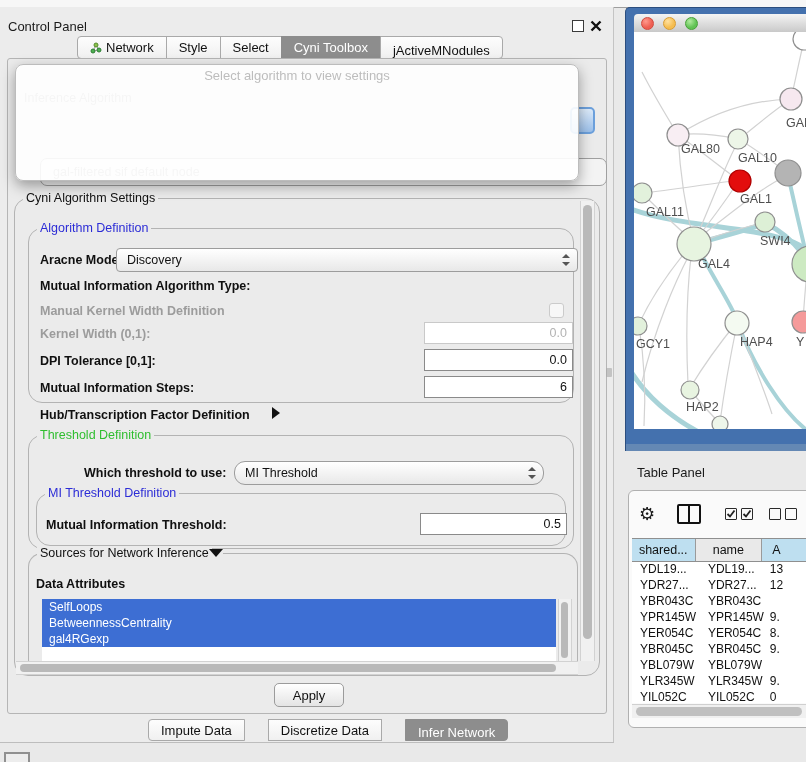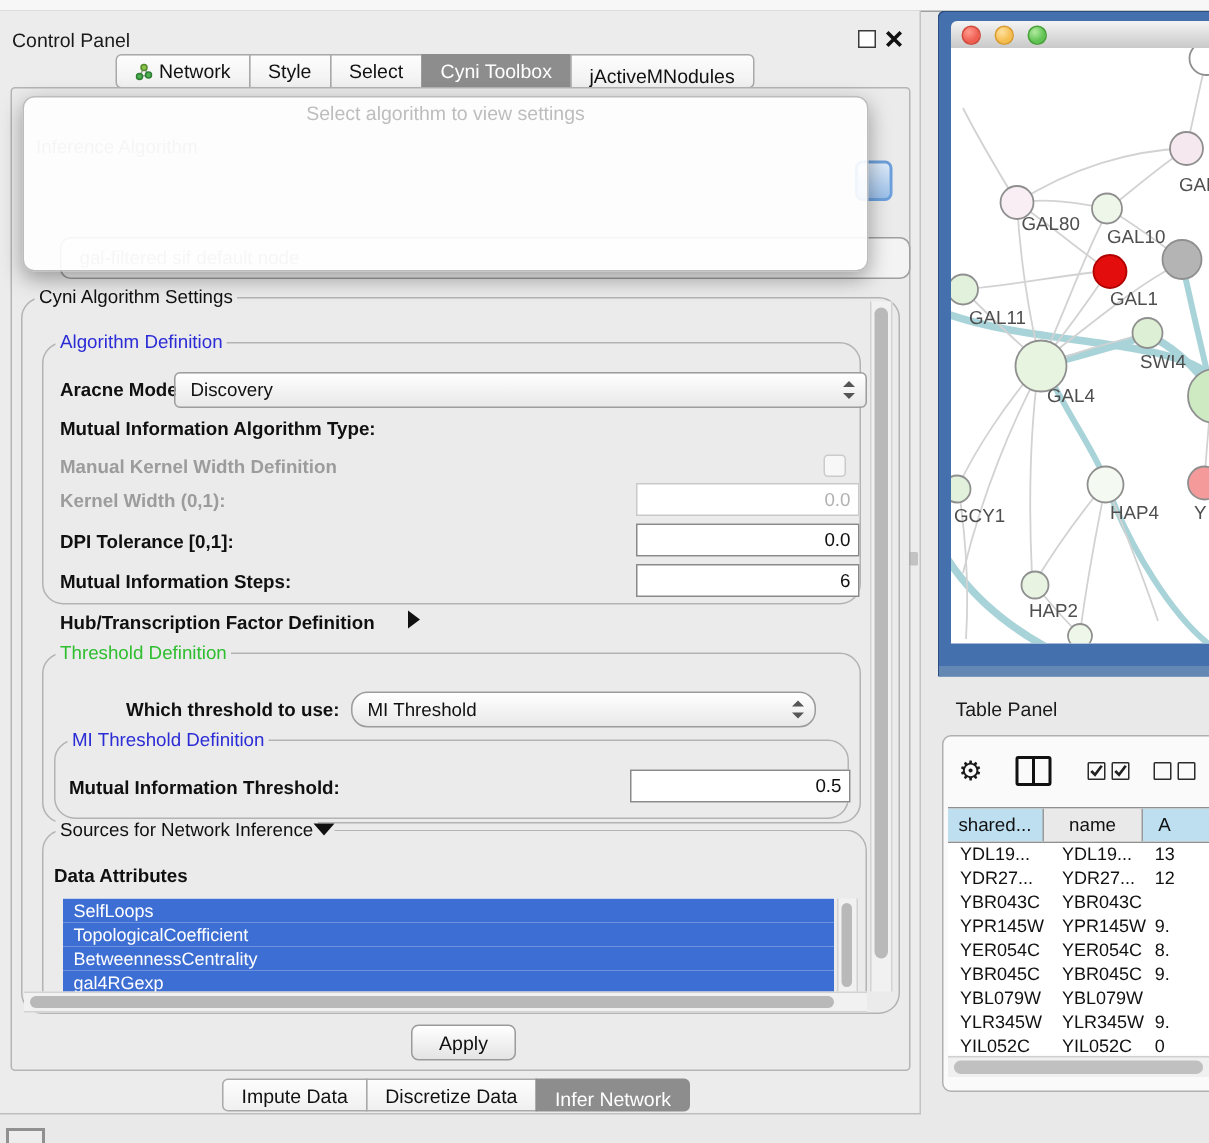--- a/index.html
+++ b/index.html
@@ -45,21 +45,21 @@
   
   .attr-list{left:42px;top:592px;width:514px;height:63px;background:#fff;overflow:hidden;}
   .attr-item{height:16px;line-height:16px;background:#3d6ed3;color:#fff;font-size:12px;padding-left:7px;}
   
   .sb-track-v{background:#f1f1f1;border-left:1px solid #d2d2d2;border-right:1px solid #d2d2d2;}
   .sb-track-h{background:#f1f1f1;border-top:1px solid #d2d2d2;border-bottom:1px solid #d2d2d2;}
   .sb-thumb{position:absolute;background:#b9b9b9;border-radius:5px;}
   
   .apply-btn{left:274px;top:676px;width:68px;height:22px;background:linear-gradient(#ffffff,#e4e4e4);
              border:1px solid #9b9b9b;border-radius:5px;font-size:13px;display:flex;align-items:center;justify-content:center;}
-  .bottom-tab-bar{left:148px;top:712px;height:22px;display:flex;}
+  .bottom-tab-bar{left:148px;top:712px;height:22px;display:flex;gap:24px;}
   
   .dd-overlay{left:15px;top:57px;width:562px;height:115px;background:rgba(255,255,255,0.9);border:1px solid #bcbcbc;
               border-radius:8px;box-shadow:0 5px 14px rgba(0,0,0,0.35);z-index:50;}
   .dd-prompt{position:absolute;top:3px;left:0;width:100%;text-align:center;font-size:13px;color:#bdbdbd;}
   .dd-items{position:absolute;top:19px;left:4px;}
   .dd-item{font-size:13.5px;line-height:16px;color:#000;white-space:nowrap;}
   .dd-item.bold{font-weight:bold;}
   .ghost{position:absolute;z-index:10;}
   .ghost-combo2{left:40px;top:151px;width:553px;height:26px;border:1.5px solid #9f9f9f;border-radius:7px;background:#f3f3f3;
                 font-size:12.5px;color:#a0a0a0;display:flex;align-items:center;padding-left:12px;}
@@ -197,21 +197,20 @@
     <span>0.5</span>
   </div>
 
   <div class="fs" style="left:28px;top:546px;width:548px;height:120px;border-bottom:none;">
     <span class="lg">Sources for Network Inference</span>
     <span class="tri-down" style="left:180px;top:-5px;background:#ebebeb;"></span>
   </div>
   <span class="lbl" style="left:36px;top:570px;">Data Attributes</span>
   <div class="abs attr-list">
       <div class="attr-item">SelfLoops</div>
-      <div class="attr-item">TopologicalCoefficient</div>
       <div class="attr-item">BetweennessCentrality</div>
       <div class="attr-item">gal4RGexp</div>
     </div>
   <div class="abs sb-track-v" style="left:558px;top:592px;width:12px;height:63px;">
     <span class="sb-thumb" style="left:2px;top:3px;width:7px;height:56px;"></span>
   </div>
 
   <div class="abs sb-track-v" style="left:580px;top:194px;width:13px;height:460px;">
     <span class="sb-thumb" style="left:2px;top:4px;width:9px;height:434px;"></span>
   </div>

